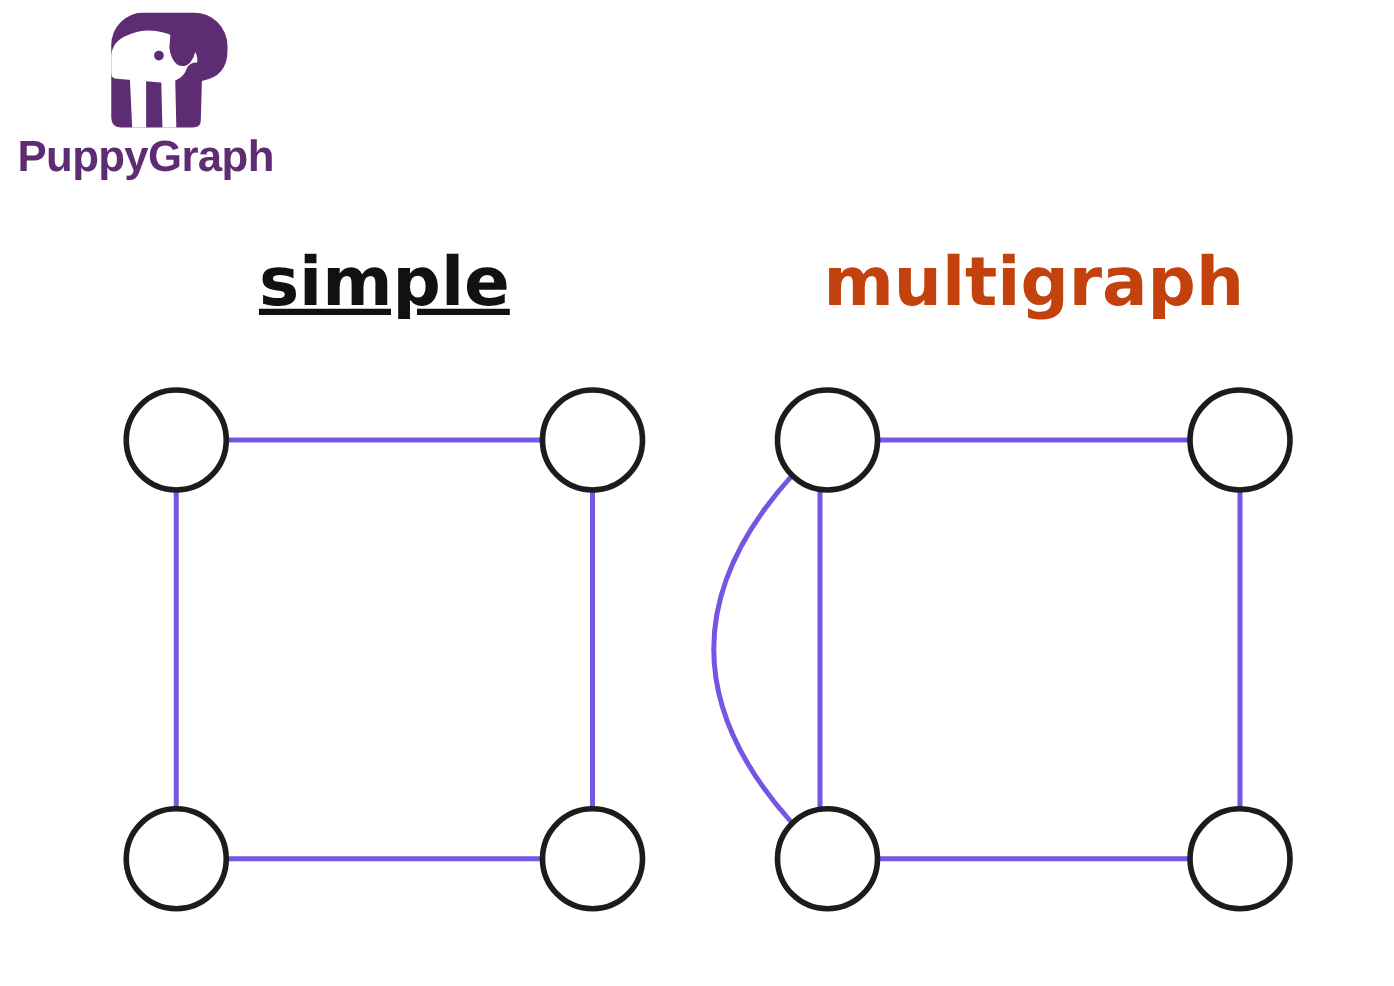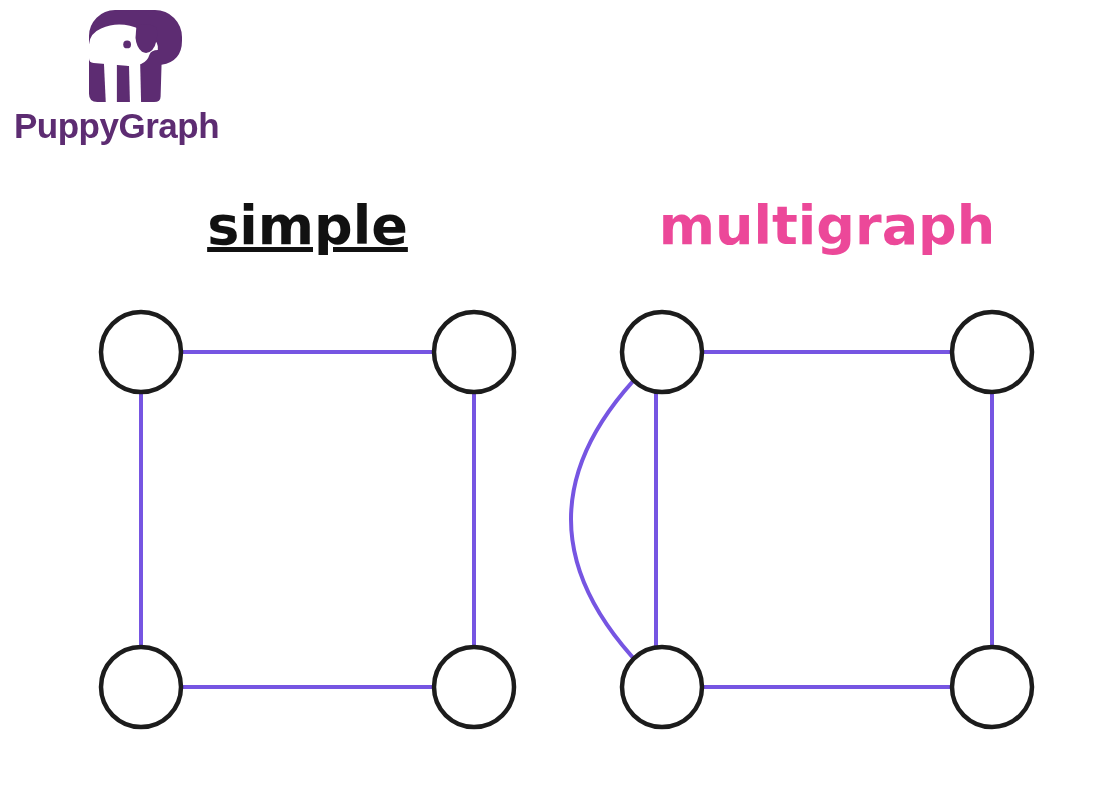--- a/index.html
+++ b/index.html
@@ -101,21 +101,21 @@
                Q 51 40 50 30
                Z" fill="#5D2C72"></path>
 
       <circle class="logo-fill" cx="41" cy="37" r="4.2" fill="#5D2C72"></circle>
     </svg>
   </div>
 
   <div class="brand-text" style="color: rgb(93, 44, 114);">PuppyGraph</div>
 
   <div class="graph-title simple" style="color: rgb(17, 17, 17);">simple</div>
-  <div class="graph-title multigraph" style="color: #ec4899;">multigraph</div>
+  <div class="graph-title multigraph" style="color: #c2410c;">multigraph</div>
 
   <svg class="graphs-canvas" viewBox="0 0 1115 789">
       <g>
         <line x1="141" y1="352" x2="474" y2="352" stroke="#7655E2" stroke-width="4" stroke-linecap="round"></line>
         <line x1="474" y1="352" x2="474" y2="687" stroke="#7655E2" stroke-width="4" stroke-linecap="round"></line>
         <line x1="141" y1="687" x2="474" y2="687" stroke="#7655E2" stroke-width="4" stroke-linecap="round"></line>
         <line x1="141" y1="352" x2="141" y2="687" stroke="#7655E2" stroke-width="4" stroke-linecap="round"></line>
         <circle cx="141" cy="352" r="40" fill="#FFFFFF" stroke="#1C1C1C" stroke-width="4.5"></circle>
         <circle cx="474" cy="352" r="40" fill="#FFFFFF" stroke="#1C1C1C" stroke-width="4.5"></circle>
         <circle cx="141" cy="687" r="40" fill="#FFFFFF" stroke="#1C1C1C" stroke-width="4.5"></circle>

